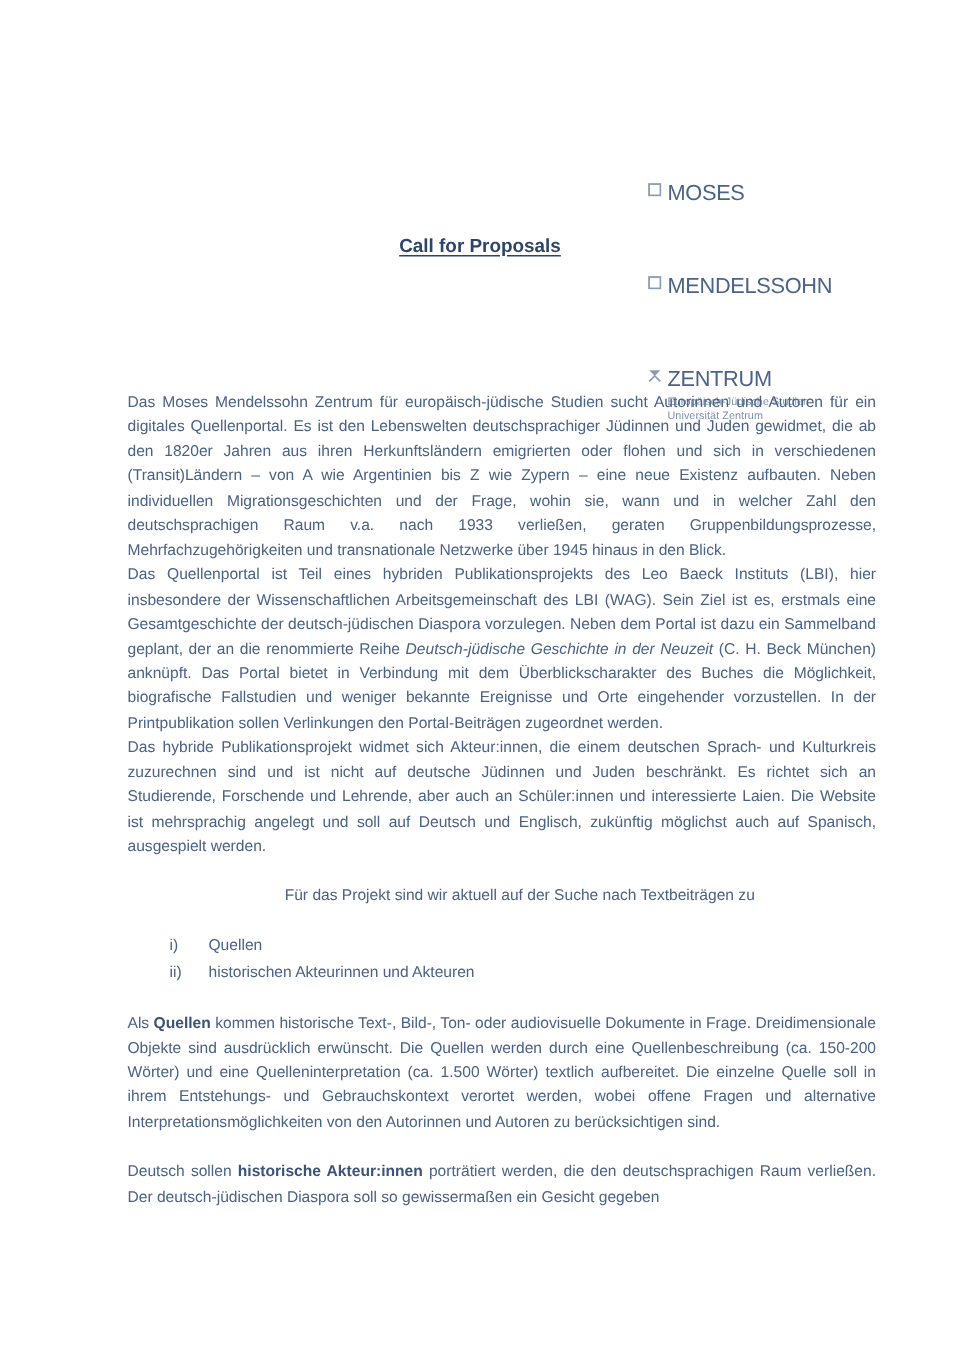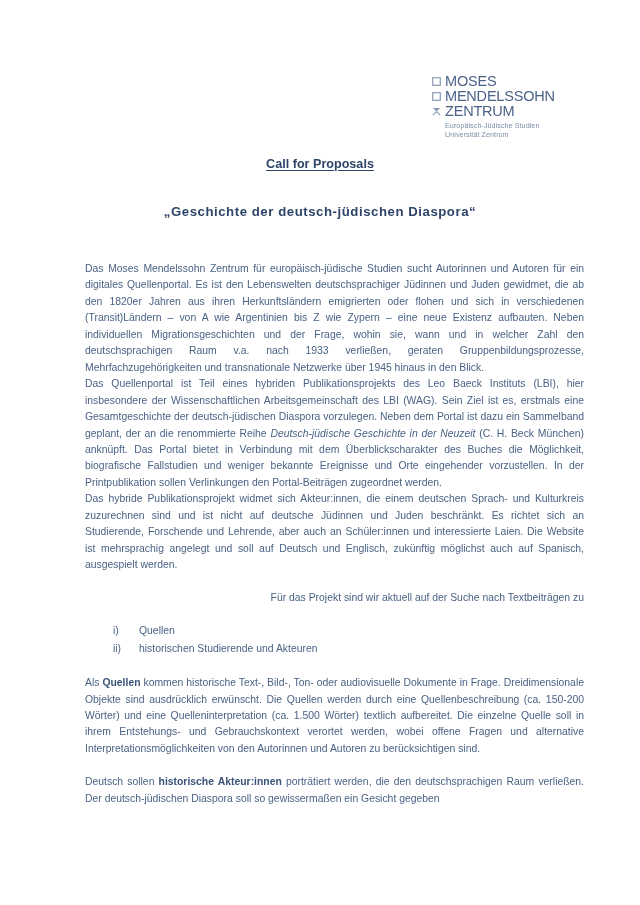--- a/index.html
+++ b/index.html
@@ -30,23 +30,24 @@
     position: absolute;
     top: 74px;
     left: 432px;
     width: 145px;
   }
   .logo-rows {
     display: block;
   }
   .logo-row {
     display: flex;
-    align-items: center;
+    align-items: flex-start;
     height: 14px;
     margin-bottom: 1px;
+    margin-top: 48px;
   }
   .logo-mark {
     width: 9px;
     height: 9px;
     margin-right: 4px;
     flex: 0 0 auto;
     display: block;
   }
   .logo-mark svg { display: block; }
   .logo-word {
@@ -110,21 +111,21 @@
   }
   p.para {
     margin: 0;
     font-size: 10.4px;
     line-height: 16.45px;
     color: #4a6285;
     text-align: justify;
     text-justify: inter-word;
     hyphens: none;
   }
-  p.para.loose { text-align: right; padding-left: 24px; }
+  p.para.loose { text-align: center; padding-left: 24px; }
   .spacer-sm { height: 16px; }
   .spacer-md { height: 17px; }
 
   b, strong { font-weight: bold; color: #3b5378; }
   i, em { font-style: italic; }
 
   
   ol.roman-list {
     margin: 0;
     padding: 0;
@@ -184,21 +185,20 @@
 
     </div>
 
     <div class="logo-sub">Europäisch-Jüdische Studien</div>
     <div class="logo-sub" style="margin-top:0;">Universität Zentrum</div>
   </div>
 
   <div class="doc-title">Call for Proposals</div>
 
   <div class="subtitle">
-    <div class="line2">„Geschichte der deutsch-jüdischen Diaspora“</div>
   </div>
 
   <div class="body-area">
 
     <p class="para">Das Moses Mendelssohn Zentrum für europäisch-jüdische Studien sucht Autorinnen und Autoren für ein digitales Quellenportal. Es ist den Lebenswelten deutschsprachiger Jüdinnen und Juden gewidmet, die ab den 1820er Jahren aus ihren Herkunftsländern emigrierten oder flohen und sich in verschiedenen (Transit)Ländern – von A wie Argentinien bis Z wie Zypern – eine neue Existenz aufbauten. Neben individuellen Migrationsgeschichten und der Frage, wohin sie, wann und in welcher Zahl den deutschsprachigen Raum v.a. nach 1933 verließen, geraten Gruppenbildungsprozesse, Mehrfachzugehörigkeiten und transnationale Netzwerke über 1945 hinaus in den Blick.</p>
 
     <p class="para"><span>Das Quellenportal ist Teil eines hybriden Publikationsprojekts des Leo Baeck Instituts (LBI), hier insbesondere der Wissenschaftlichen Arbeitsgemeinschaft des LBI (WAG). Sein Ziel ist es, erstmals eine Gesamtgeschichte der deutsch-jüdischen Diaspora vorzulegen. Neben dem Portal ist dazu ein Sammelband geplant, der an die renommierte Reihe </span><i>Deutsch-jüdische Geschichte in der Neuzeit</i><span> (C. H. Beck München) anknüpft. Das Portal bietet in Verbindung mit dem Überblickscharakter des Buches die Möglichkeit, biografische Fallstudien und weniger bekannte Ereignisse und Orte eingehender vorzustellen. In der Printpublikation sollen Verlinkungen den Portal-Beiträgen zugeordnet werden.</span></p>
 
     <p class="para">Das hybride Publikationsprojekt widmet sich Akteur:innen, die einem deutschen Sprach- und Kulturkreis zuzurechnen sind und ist nicht auf deutsche Jüdinnen und Juden beschränkt. Es richtet sich an Studierende, Forschende und Lehrende, aber auch an Schüler:innen und interessierte Laien. Die Website ist mehrsprachig angelegt und soll auf Deutsch und Englisch, zukünftig möglichst auch auf Spanisch, ausgespielt werden.</p>
 
@@ -208,21 +208,21 @@
 
     <div class="spacer-sm"></div>
 
     <ol class="roman-list">
       <li>
         <span class="marker">i)</span>
         <span class="item-text">Quellen</span>
       </li>
       <li>
         <span class="marker">ii)</span>
-        <span class="item-text">historischen Studierende und Akteuren</span>
+        <span class="item-text">historischen Akteurinnen und Akteuren</span>
       </li>
     </ol>
 
     <div class="spacer-md"></div>
 
     <p class="para"><span>Als </span><b>Quellen</b><span> kommen historische Text-, Bild-, Ton- oder audiovisuelle Dokumente in Frage. Dreidimensionale Objekte sind ausdrücklich erwünscht. Die Quellen werden durch eine Quellenbeschreibung (ca. 150-200 Wörter) und eine Quelleninterpretation (ca. 1.500 Wörter) textlich aufbereitet. Die einzelne Quelle soll in ihrem Entstehungs- und Gebrauchskontext verortet werden, wobei offene Fragen und alternative Interpretationsmöglichkeiten von den Autorinnen und Autoren zu berücksichtigen sind.</span></p>
 
     <div class="spacer-md"></div>
 
     <p class="para"><span>Deutsch sollen </span><b>historische Akteur:innen</b><span> porträtiert werden, die den deutschsprachigen Raum verließen. Der deutsch-jüdischen Diaspora soll so gewissermaßen ein Gesicht gegeben</span></p>

